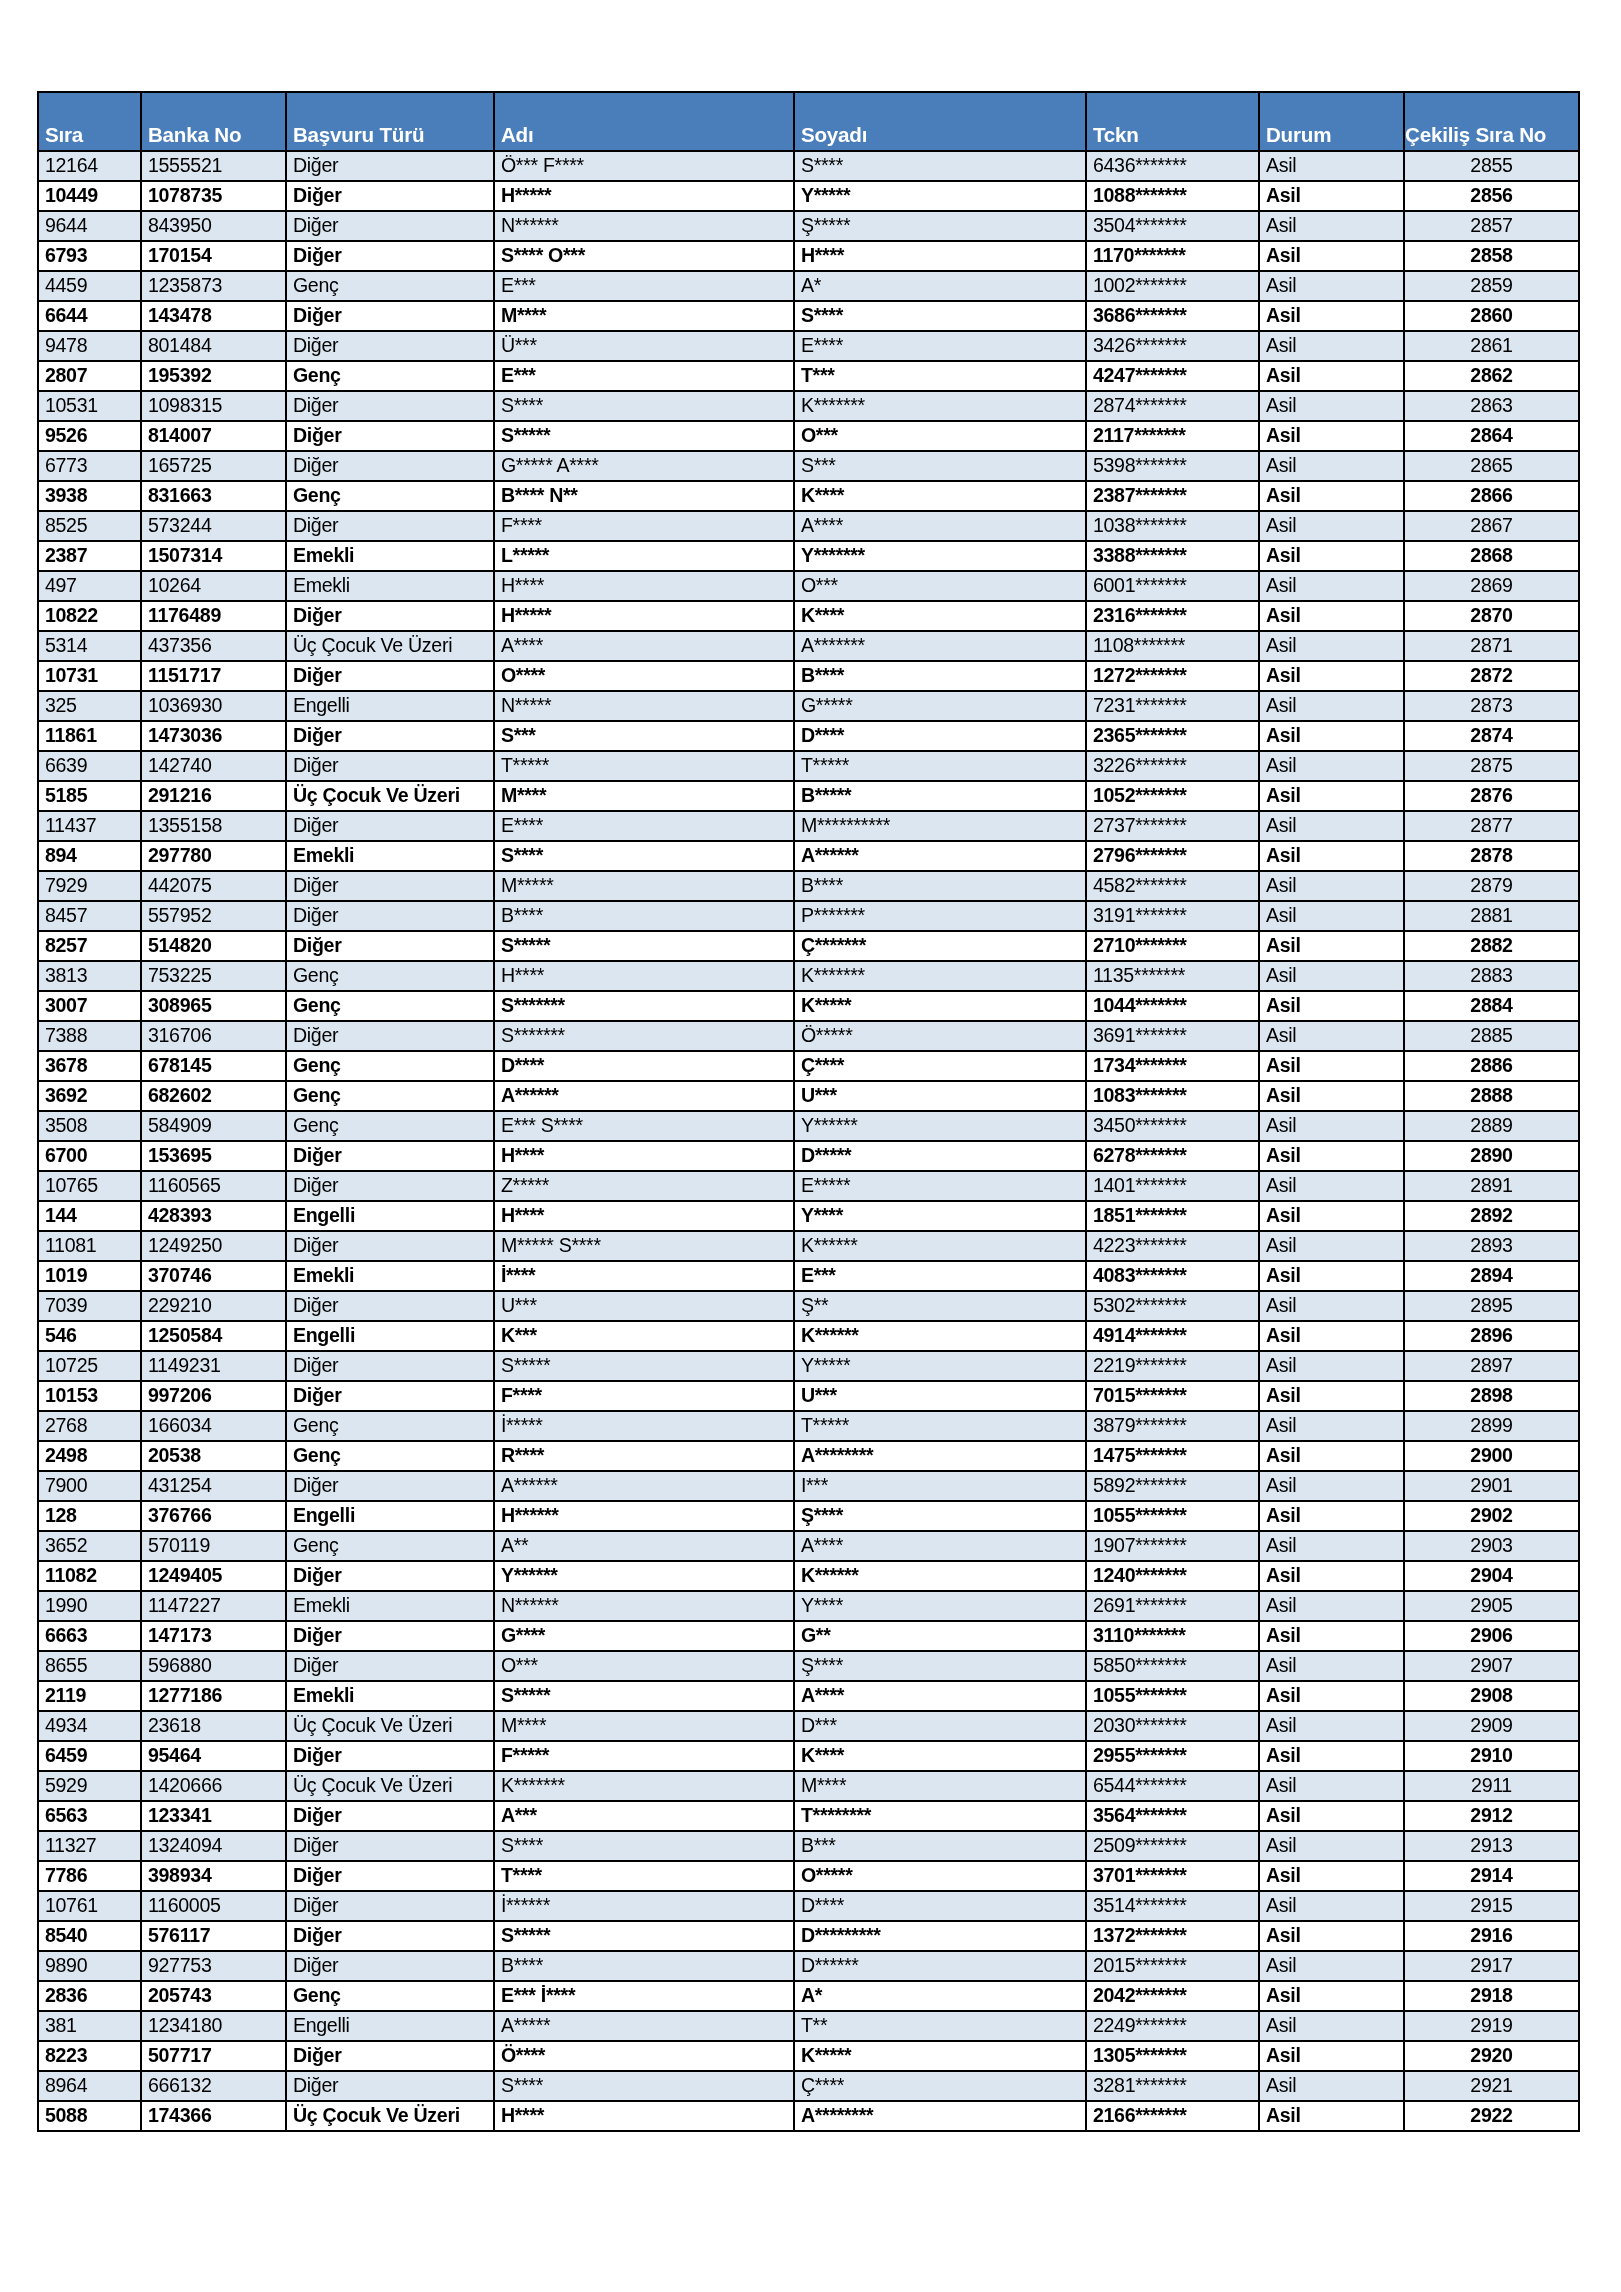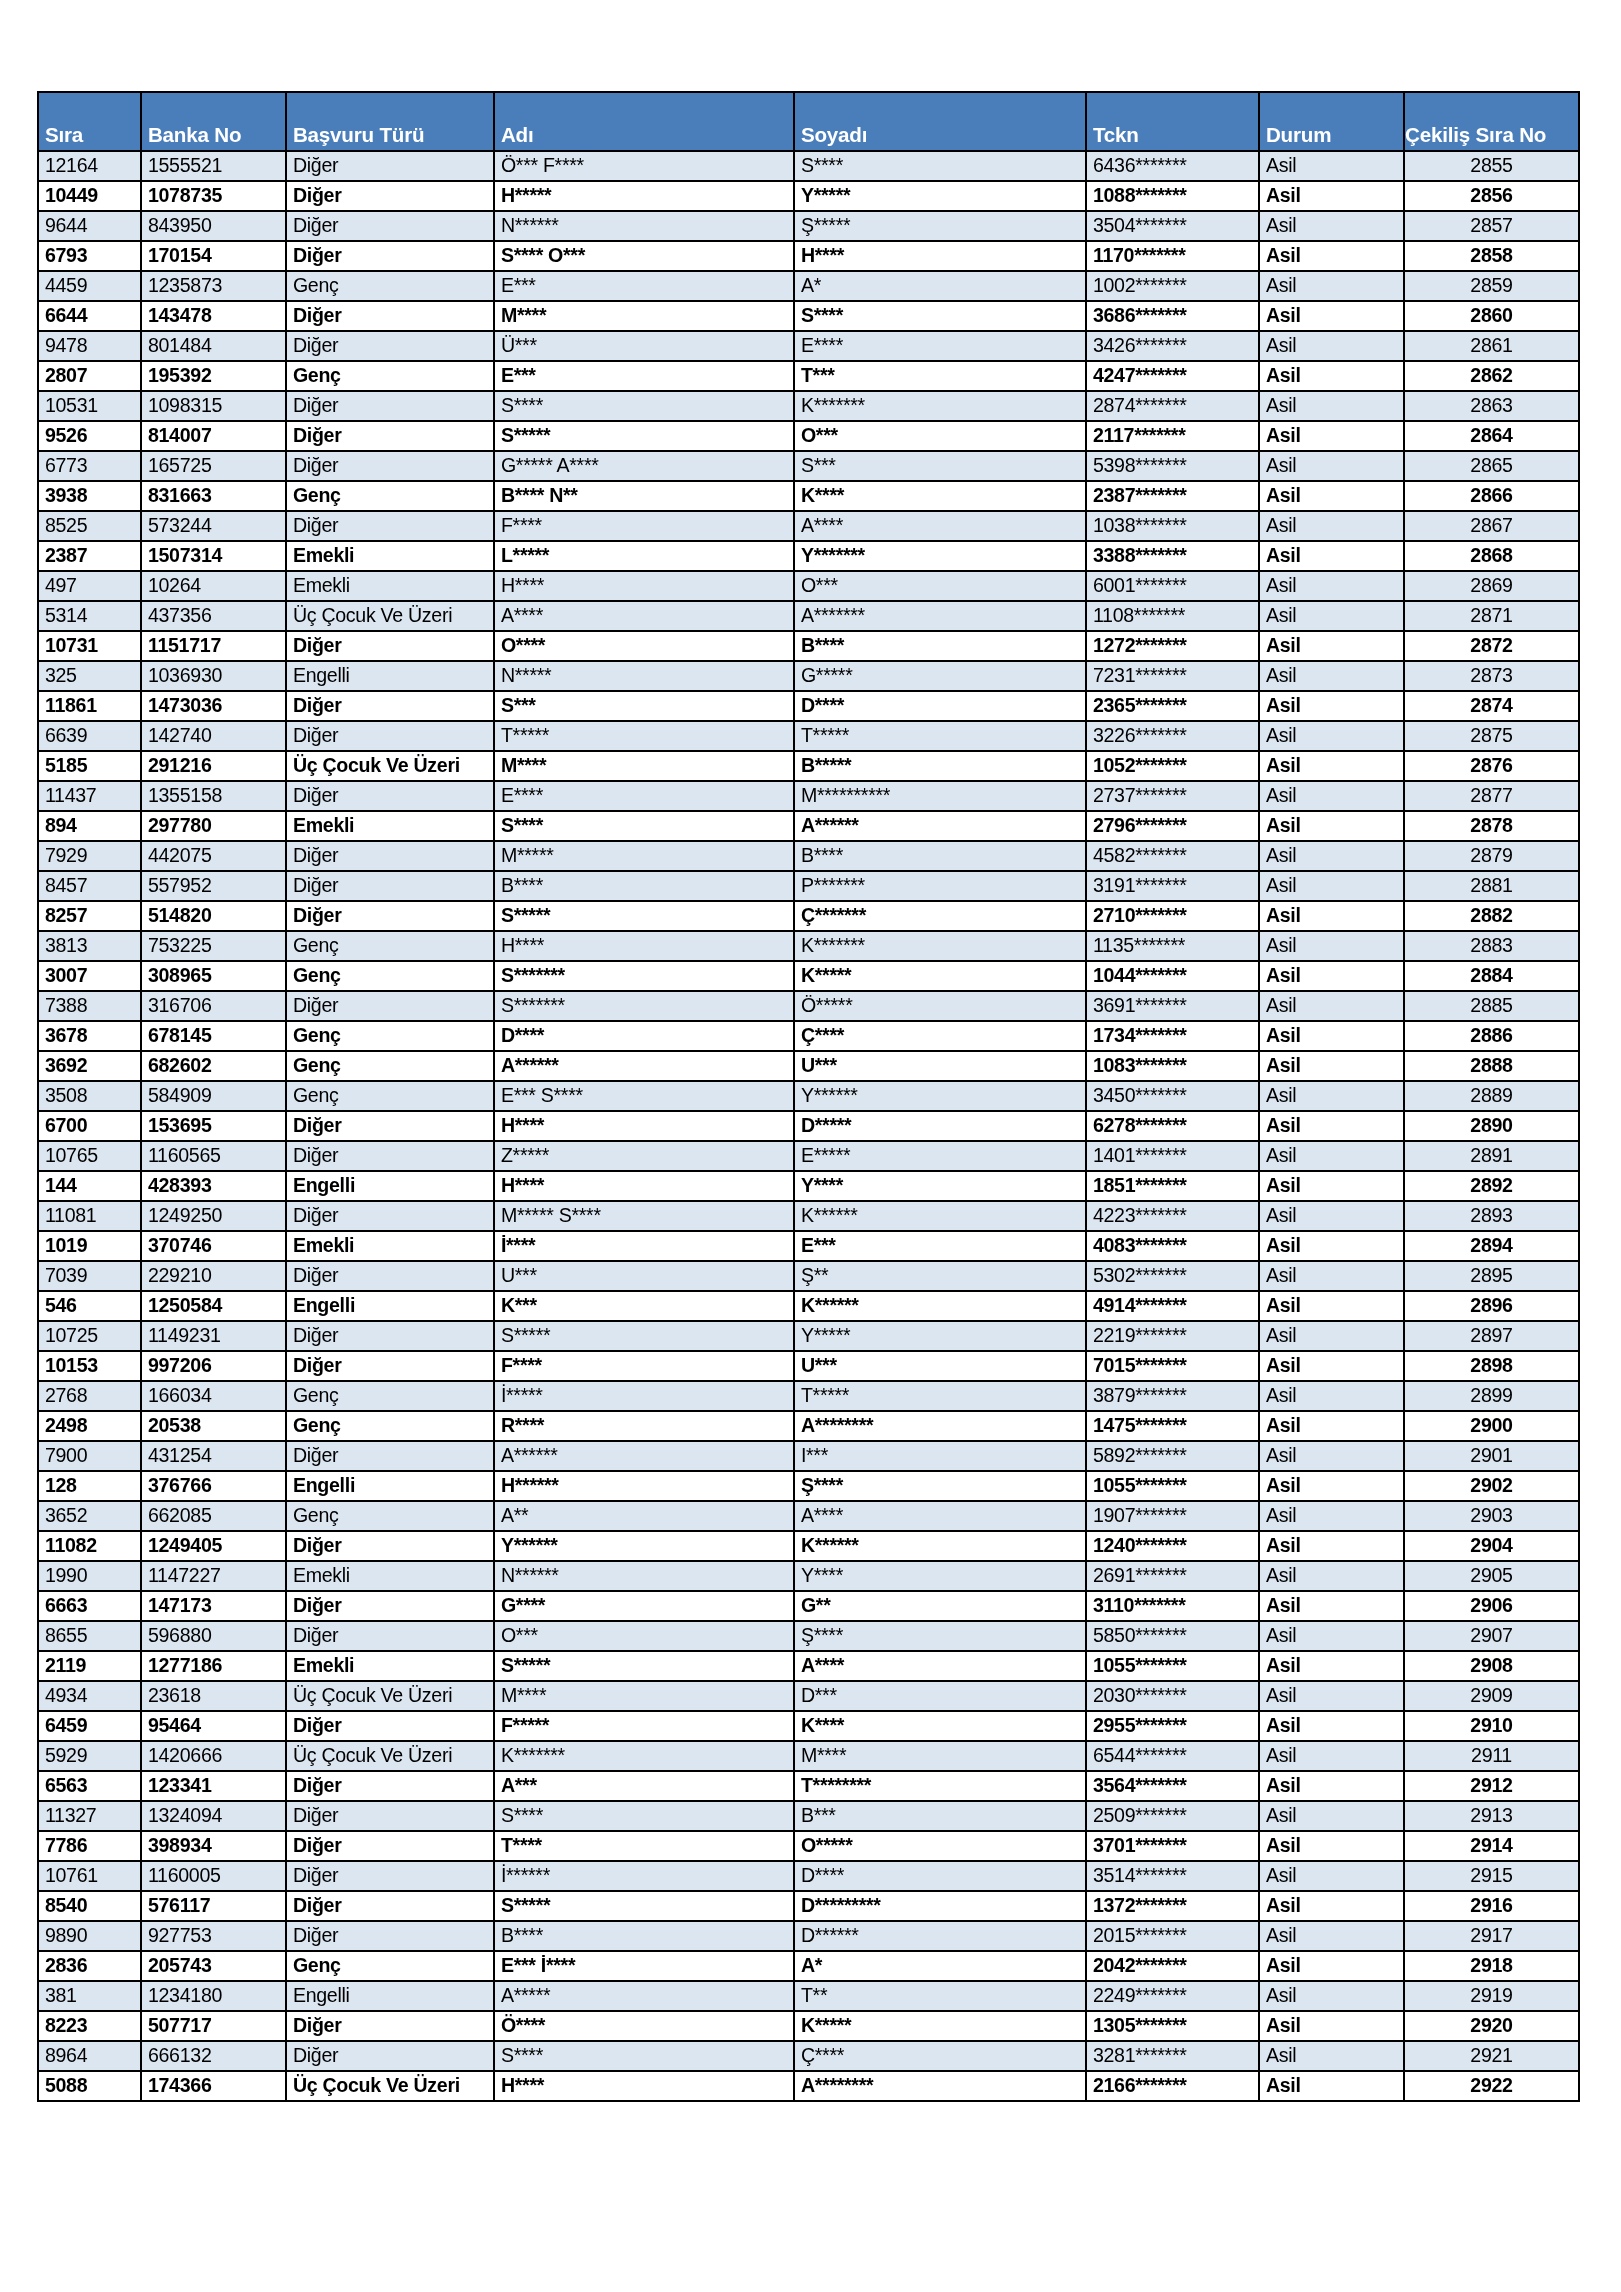--- a/index.html
+++ b/index.html
@@ -230,20 +230,30 @@
         <tr class="shade">
           <td>497</td>
           <td>10264</td>
           <td>Emekli</td>
           <td>H****</td>
           <td>O***</td>
           <td>6001*******</td>
           <td>Asil</td>
           <td class="center">2869</td>
         </tr>
+        <tr class="plain">
+          <td>10822</td>
+          <td>1176489</td>
+          <td>Diğer</td>
+          <td>H*****</td>
+          <td>K****</td>
+          <td>2316*******</td>
+          <td>Asil</td>
+          <td class="center">2870</td>
+        </tr>
         <tr class="shade">
           <td>5314</td>
           <td>437356</td>
           <td>Üç Çocuk Ve Üzeri</td>
           <td>A****</td>
           <td>A*******</td>
           <td>1108*******</td>
           <td>Asil</td>
           <td class="center">2871</td>
         </tr>
@@ -532,21 +542,21 @@
           <td>376766</td>
           <td>Engelli</td>
           <td>H******</td>
           <td>Ş****</td>
           <td>1055*******</td>
           <td>Asil</td>
           <td class="center">2902</td>
         </tr>
         <tr class="shade">
           <td>3652</td>
-          <td>662085</td>
+          <td>570119</td>
           <td>Genç</td>
           <td>A**</td>
           <td>A****</td>
           <td>1907*******</td>
           <td>Asil</td>
           <td class="center">2903</td>
         </tr>
         <tr class="plain">
           <td>11082</td>
           <td>1249405</td>

